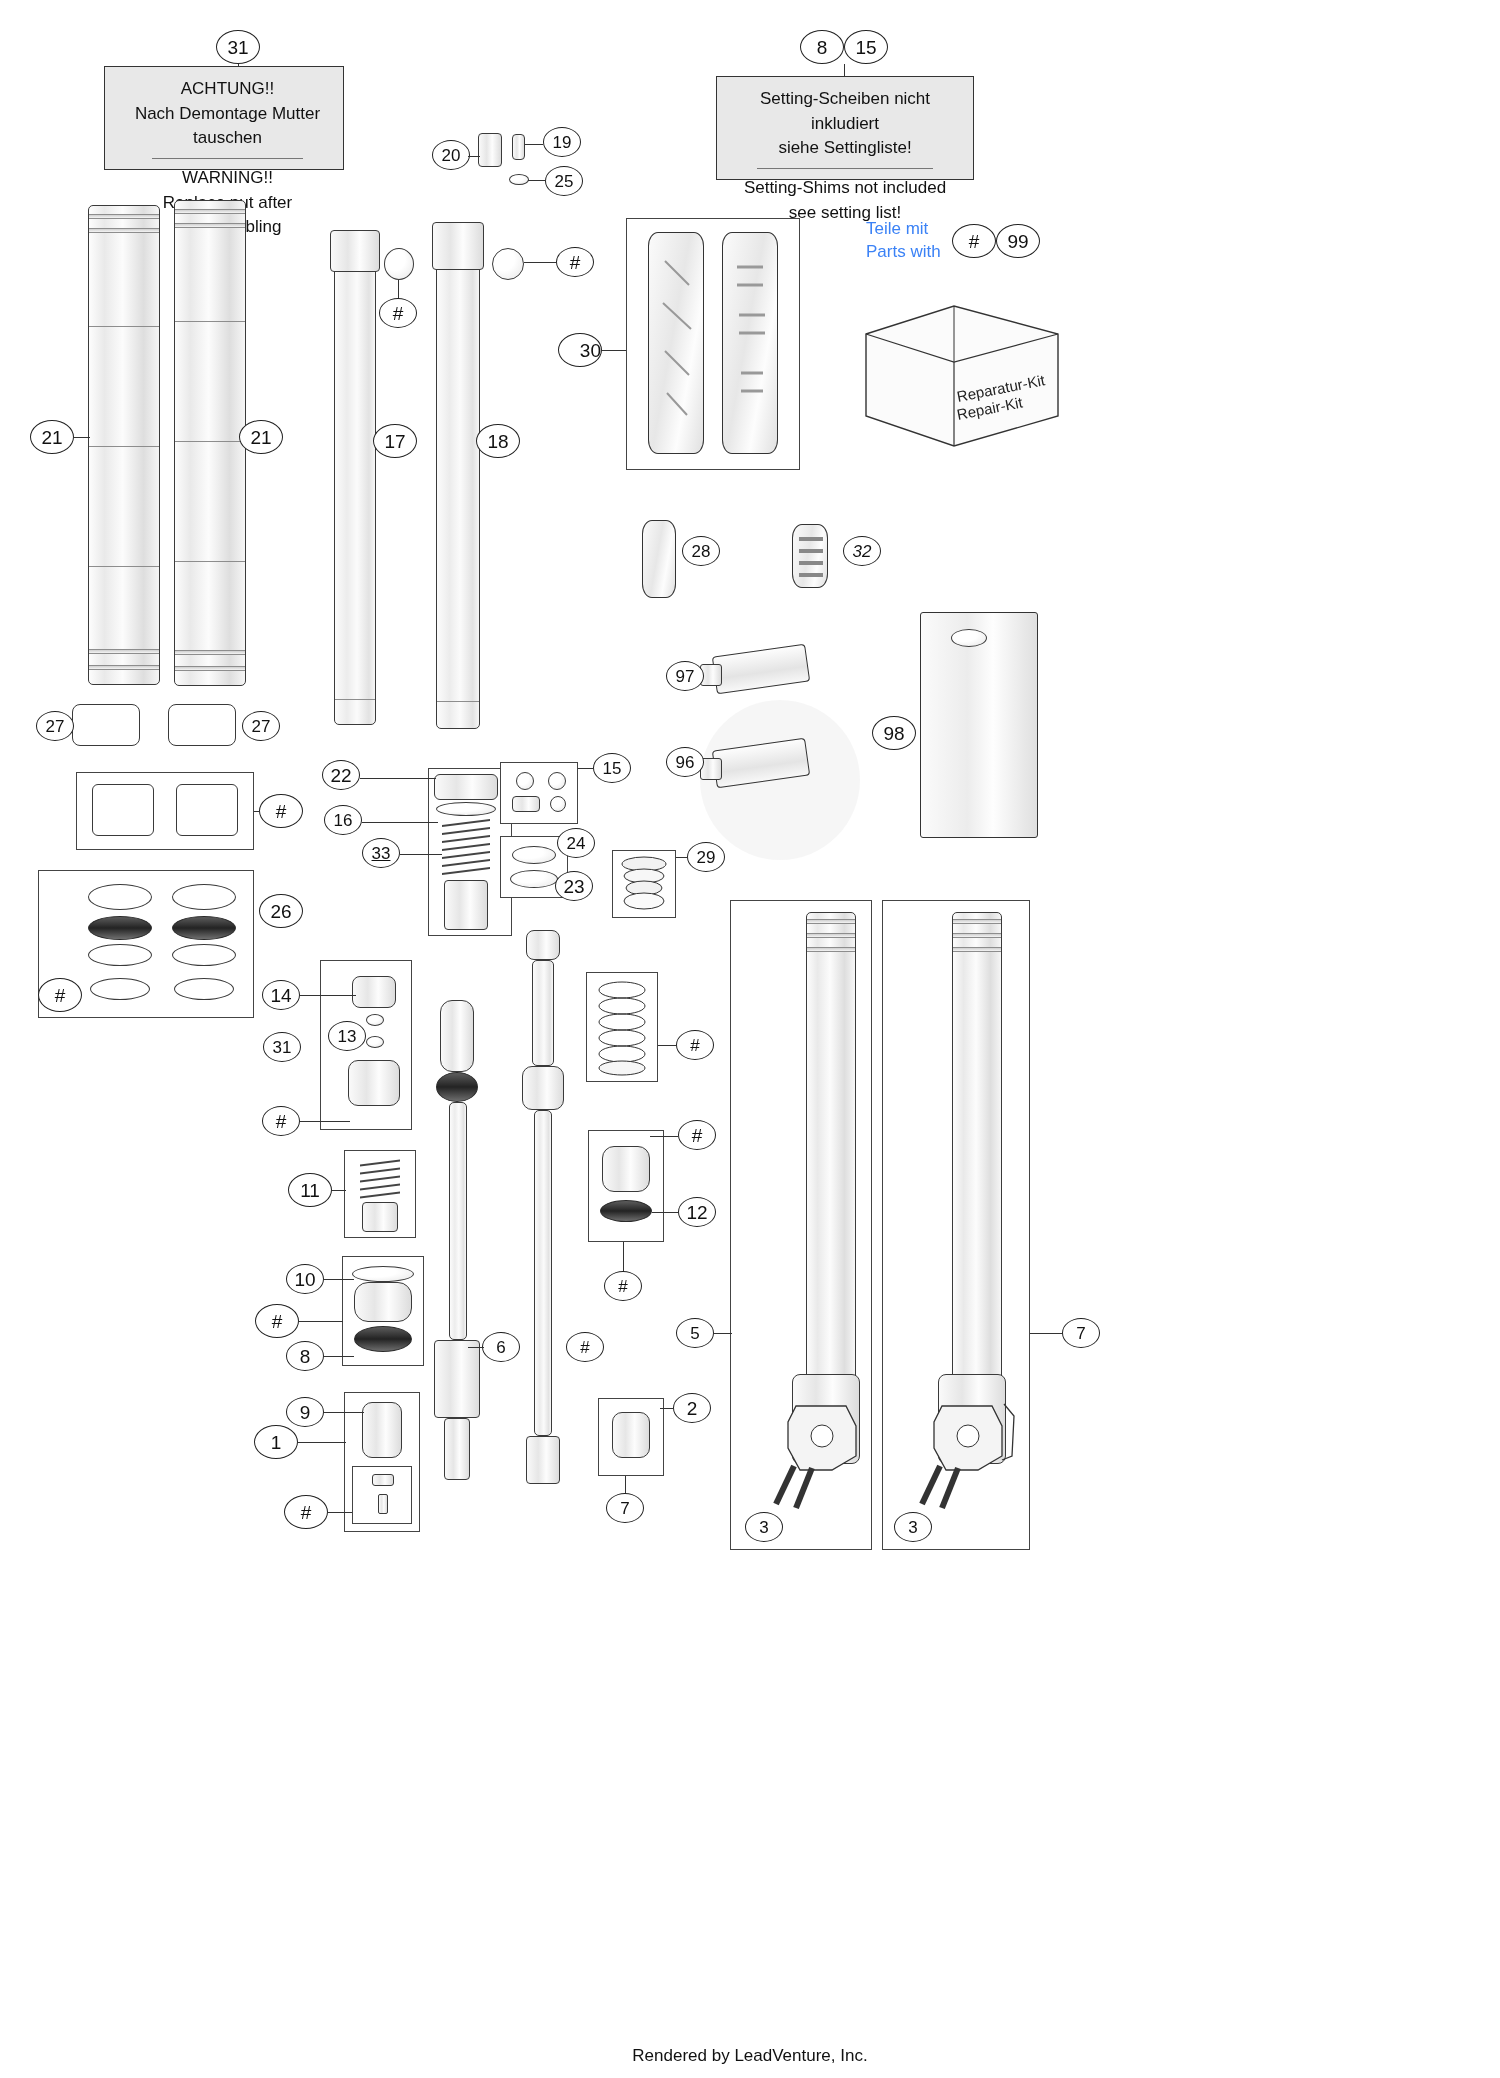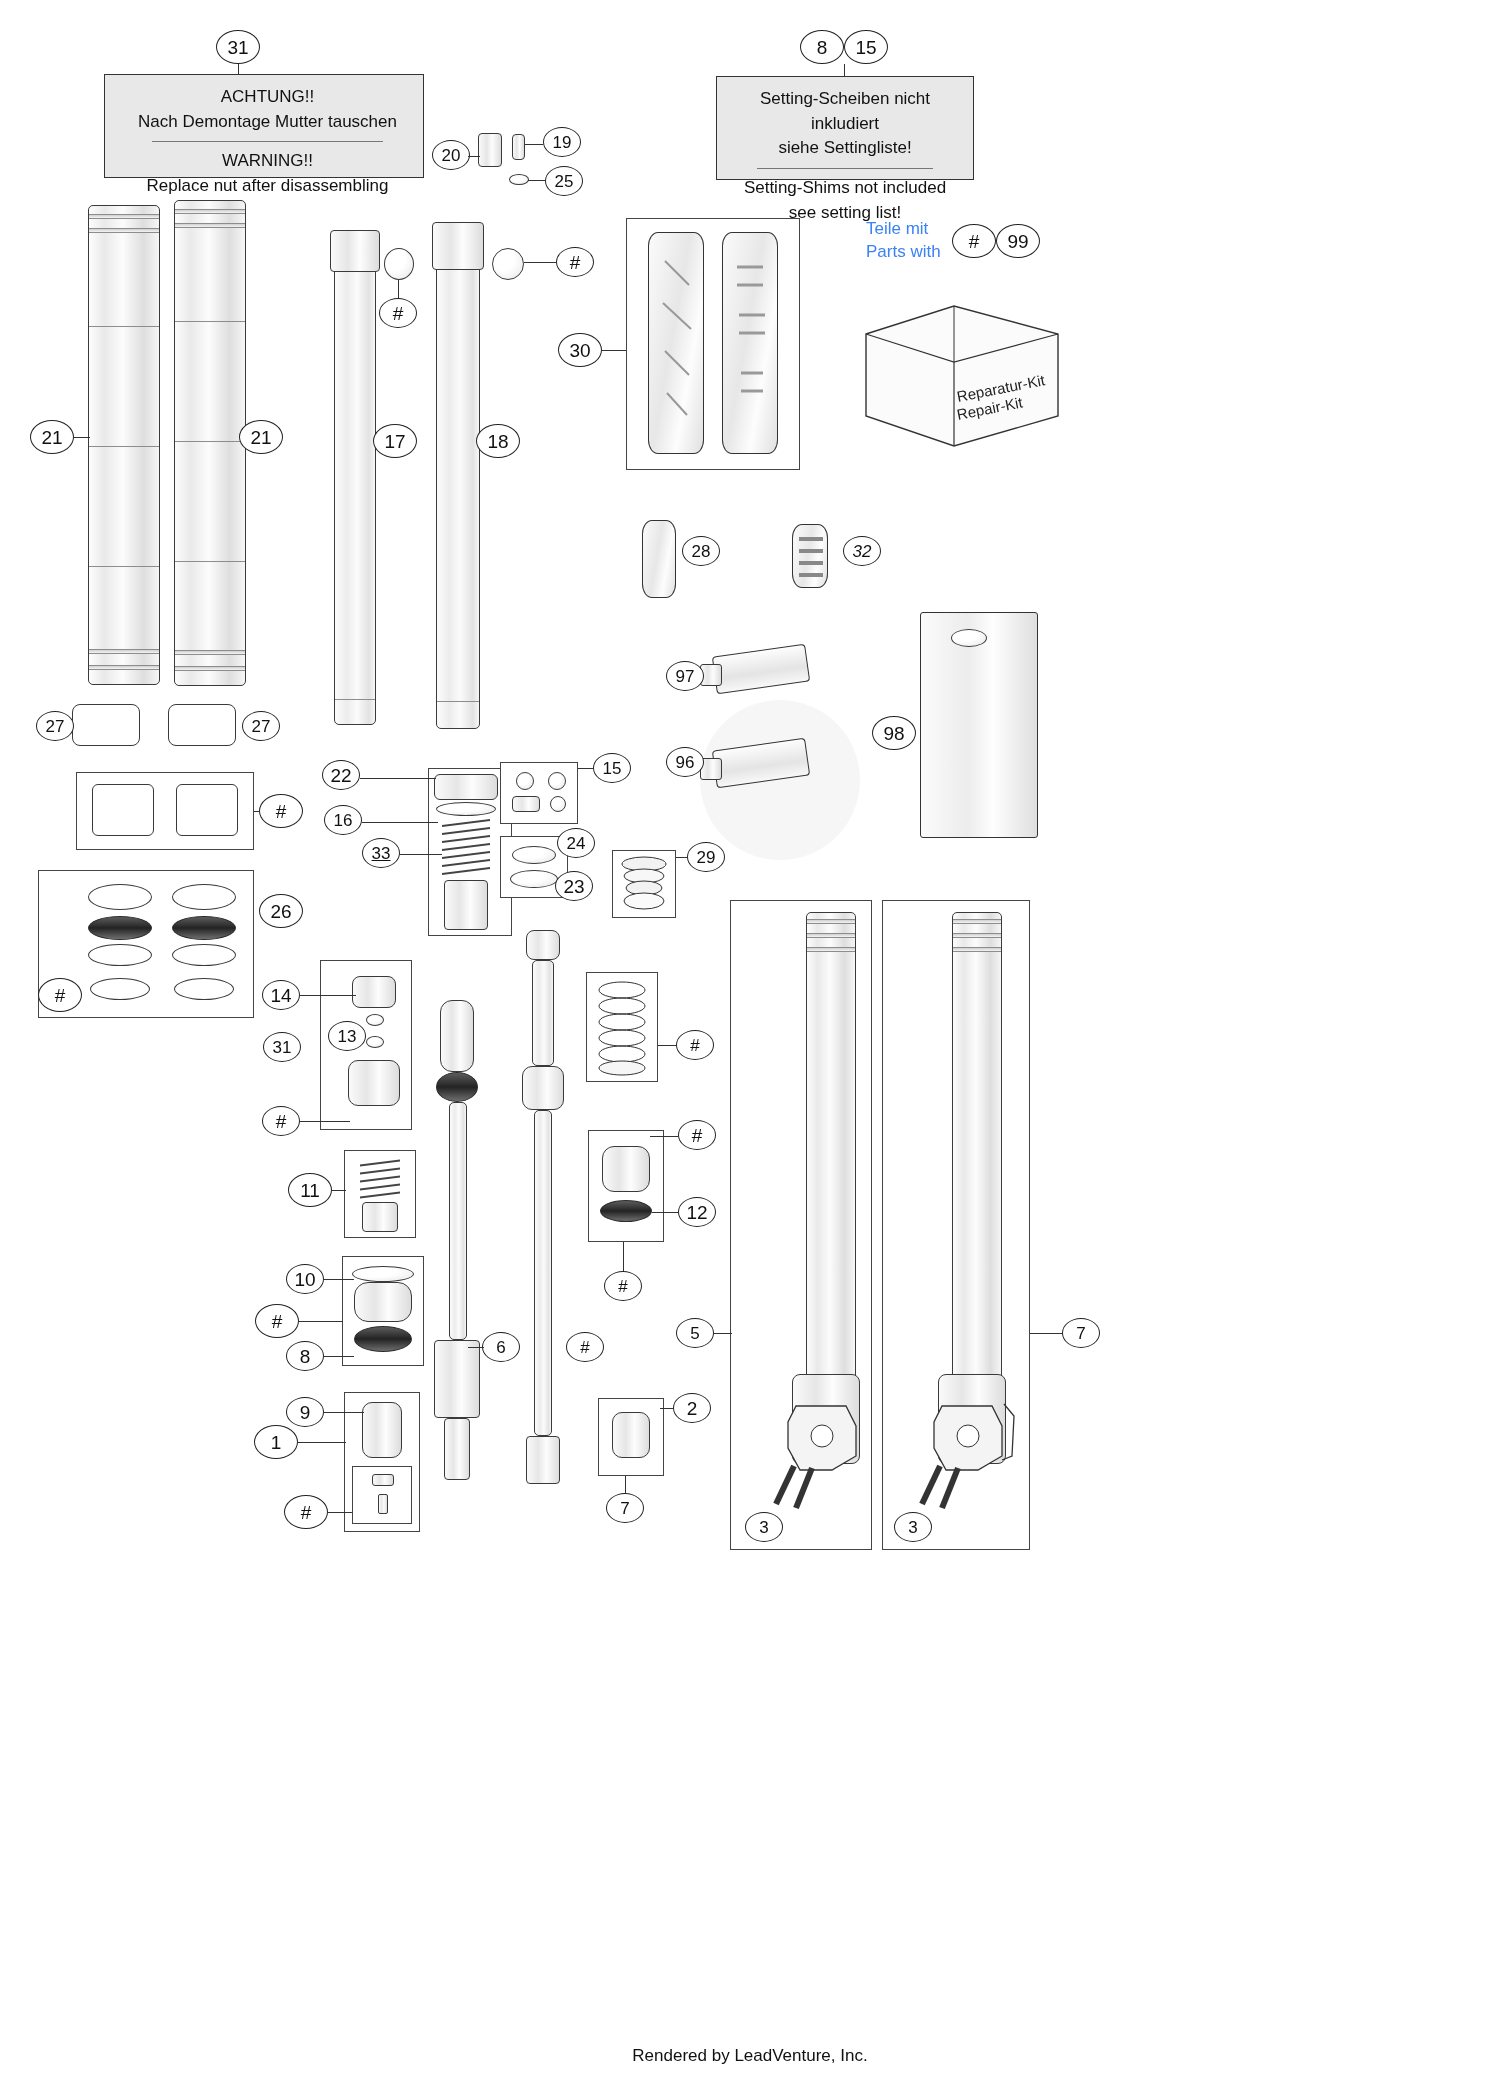--- a/index.html
+++ b/index.html
@@ -111,21 +111,21 @@
 <body>
 
 <div class="stage">
 
   <div class="wm2"></div>
 
   <div class="balloon" style="left:216px;top:30px;">
     <span>31</span>
   </div>
   <div class="leadv" style="left:238px;top:64px;height:14px;"></div>
-  <div class="note" style="left:104px;top:74px;width:320px;height:104px;padding-left:21px;">
+  <div class="note" style="left:104px;top:66px;width:240px;height:104px;padding-left:21px;">
     <div>ACHTUNG!!</div>
     <div>Nach Demontage Mutter tauschen</div>
     <hr>
     <div>WARNING!!</div>
     <div>Replace nut after disassembling</div>
   </div>
 
   <div class="balloon" style="left:800px;top:30px;">
     <span>8</span>
   </div>
@@ -242,21 +242,21 @@
   <div class="guard" style="left:648px;top:232px;width:56px;height:222px;">
     <svg width="56" height="222" viewBox="0 0 56 222">
         <path d="M16 28 L40 52 M14 70 L42 96 M16 118 L40 142 M18 160 L38 182" stroke="#999" stroke-width="2" fill="none"></path>
       </svg>
   </div>
   <div class="guard" style="left:722px;top:232px;width:56px;height:222px;">
     <svg width="56" height="222" viewBox="0 0 56 222">
         <path d="M14 34 L40 34 M14 52 L40 52 M16 82 L42 82 M16 100 L42 100 M18 140 L40 140 M18 158 L40 158" stroke="#999" stroke-width="3" fill="none"></path>
       </svg>
   </div>
-  <div class="balloon" style="left:558px;top:333px;">
+  <div class="balloon" style="left:558px;top:333px;justify-content:flex-end;">
     <span>30</span>
   </div>
   <div class="lead" style="left:602px;top:350px;width:24px;"></div>
 
   <div class="guard" style="left:642px;top:520px;width:34px;height:78px;"></div>
   <div class="balloon sm" style="left:682px;top:536px;">
     <span>28</span>
   </div>
   <div class="guard" style="left:792px;top:524px;width:36px;height:64px;">
     <svg width="36" height="64" viewBox="0 0 36 64">

